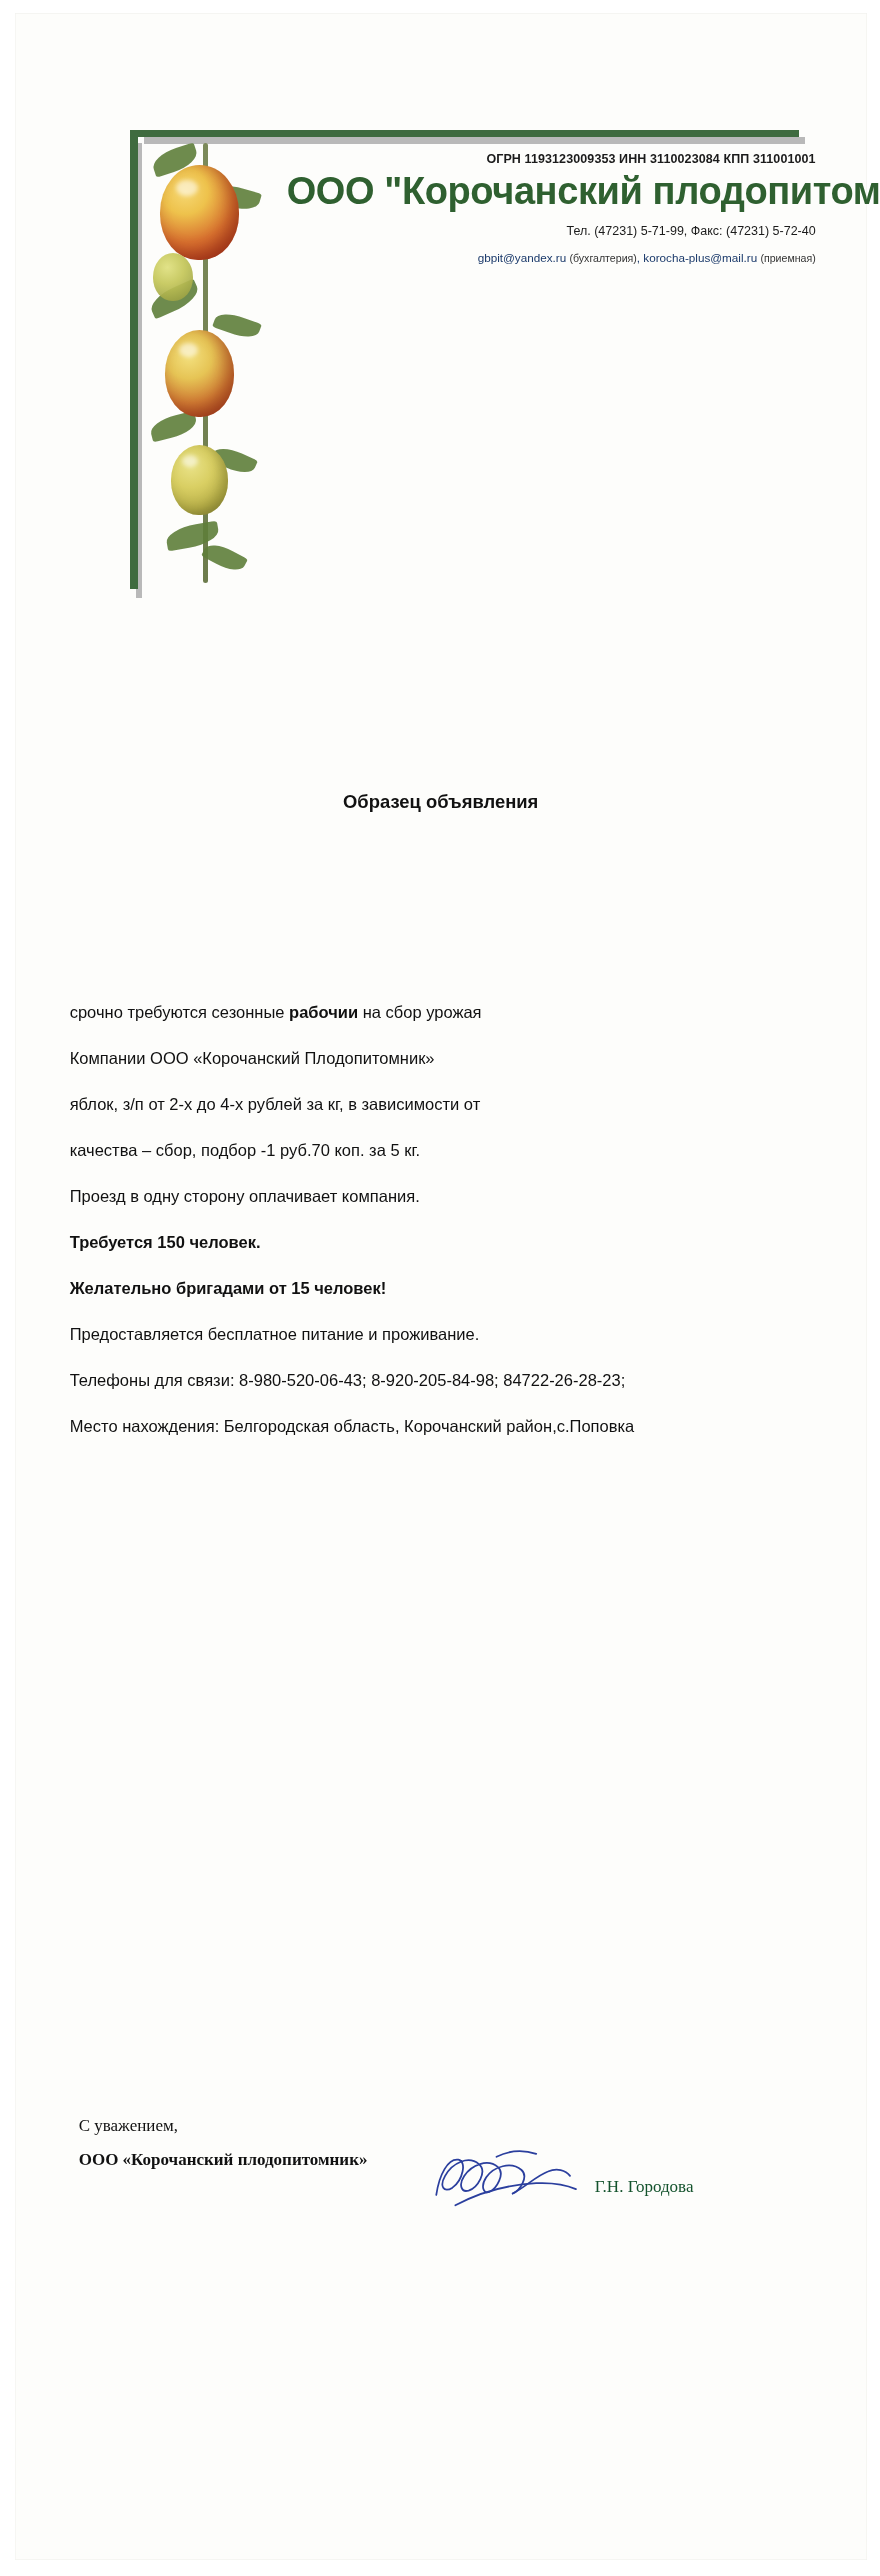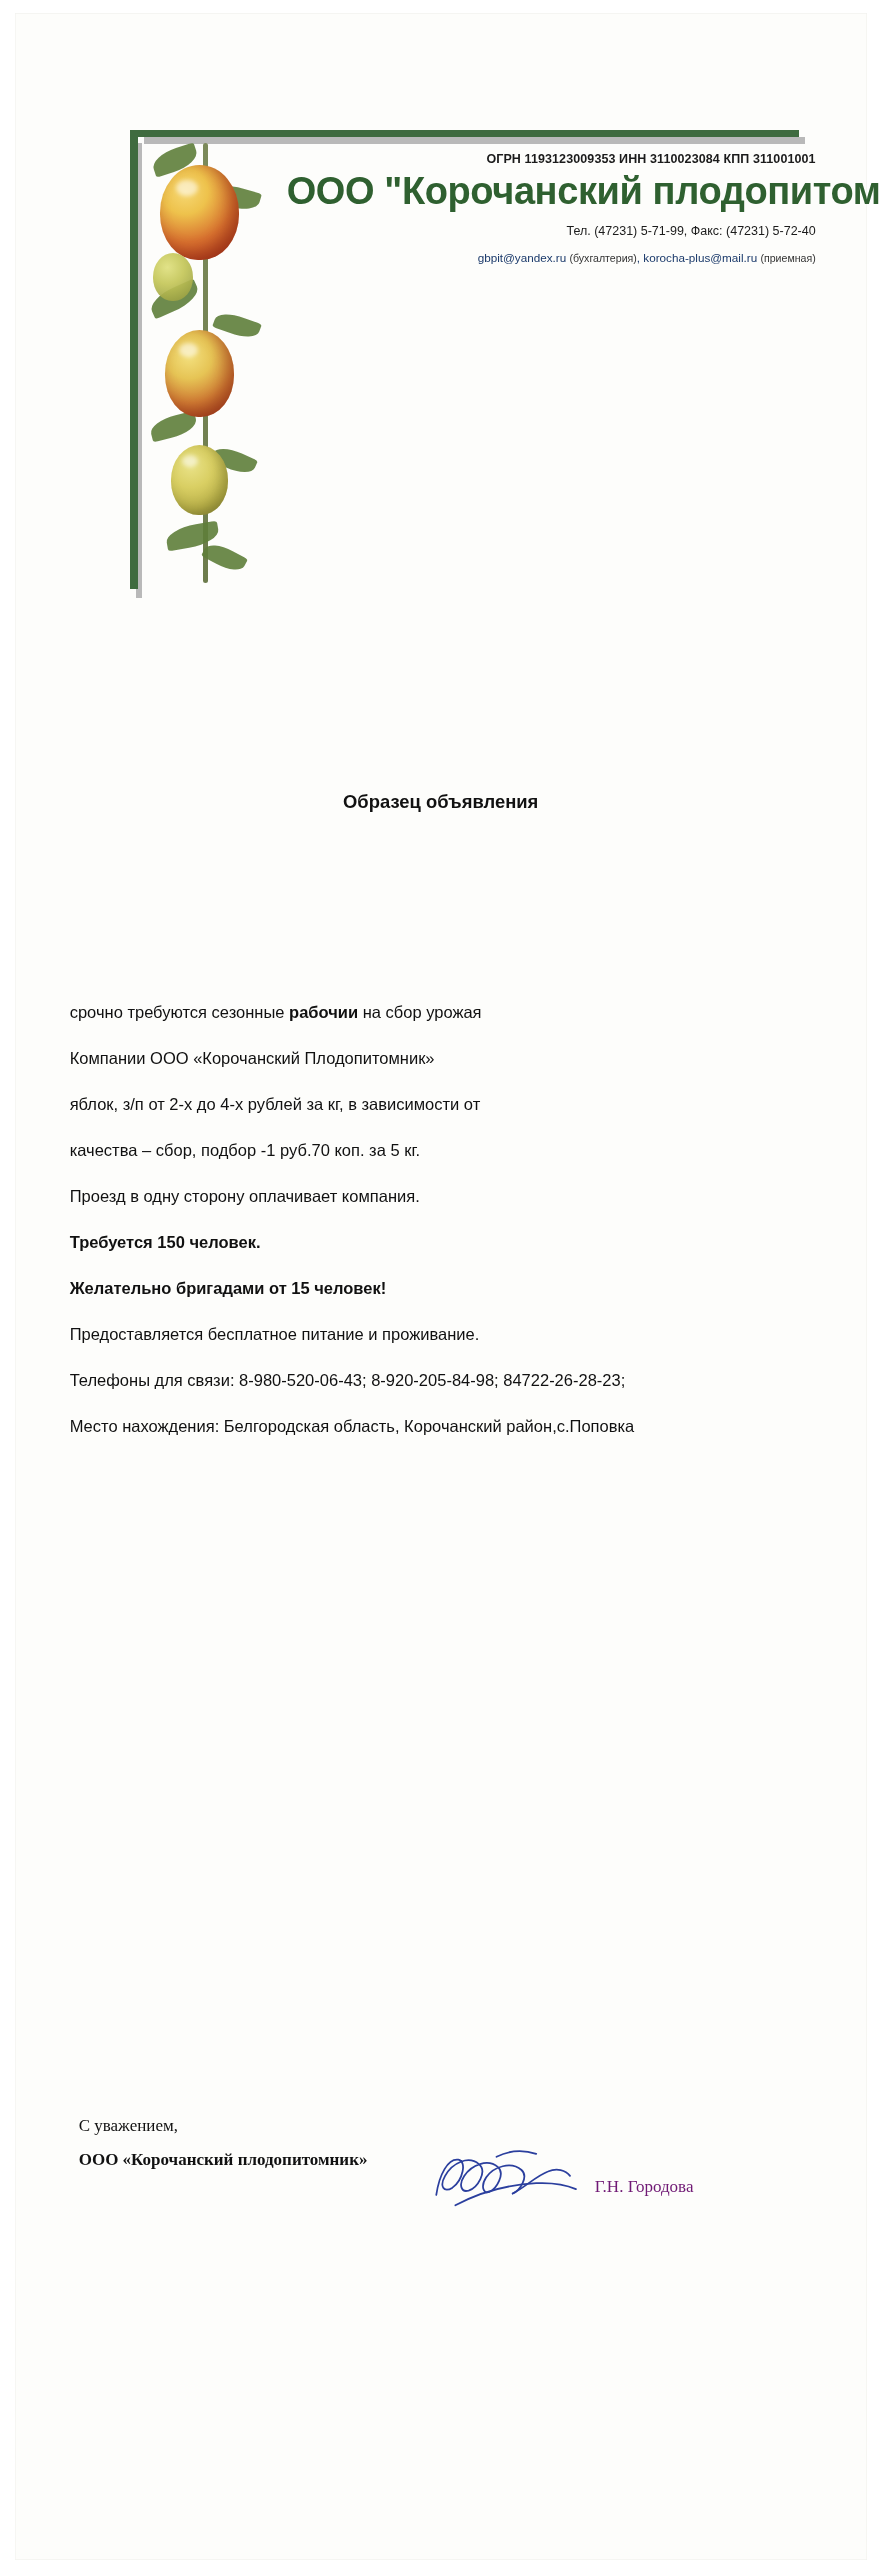--- a/index.html
+++ b/index.html
@@ -221,21 +221,21 @@
   }
   .sign-block .row { white-space: nowrap; }
   .sign-block .bold { font-weight: bold; }
 
   .sign-name {
     position: absolute;
     left: 580px;
     top: 2164px;
     font-family: "Liberation Serif", serif;
     font-size: 17px;
-    color: #701a75;
+    color: #14532d;
   }
 
   .signature {
     position: absolute;
     left: 411px;
     top: 2129px;
     width: 169px;
     height: 81px;
     pointer-events: none;
   }

